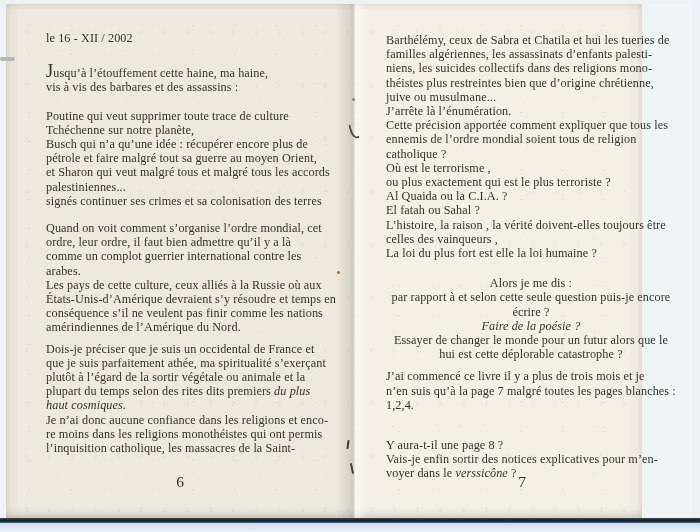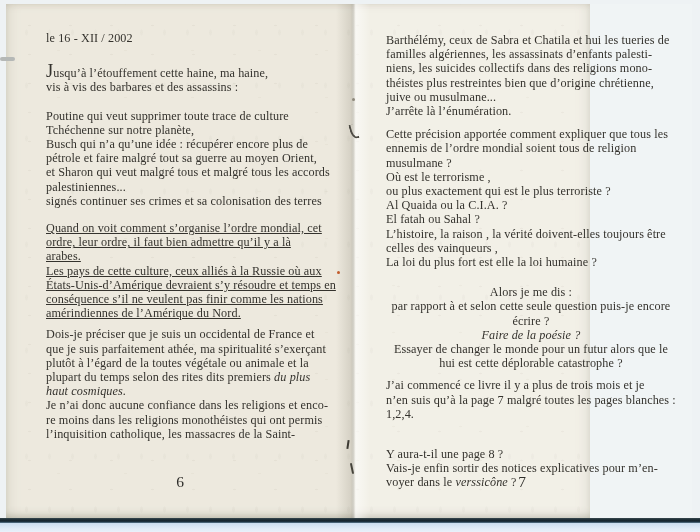--- a/index.html
+++ b/index.html
@@ -16,21 +16,21 @@
   .scan-line {
     position:absolute; left:0; top:518px; width:700px; height:5px;
     background:linear-gradient(to bottom,#39494f,#14232c 45%,#1e3442 80%,#6f8ea6);
   }
   .edge-dash {
     position:absolute; left:0; top:57px; width:15px; height:4px;
     background:#b5b8b6; border-radius:2px;
   }
   
   .book {
-    position:absolute; left:6px; top:4px; width:584px; height:515px;
+    position:absolute; left:6px; top:4px; width:636px; height:515px;
     background-color:#f0ede3;
     background-image:
       radial-gradient(rgba(115,105,82,.07) 1px, transparent 1.5px),
       radial-gradient(rgba(115,105,82,.05) 1px, transparent 1.5px),
       radial-gradient(rgba(90,90,70,.04) 1px, transparent 1.6px);
     background-size:41px 29px, 67px 47px, 23px 53px;
     background-position:3px 7px, 19px 23px, 9px 2px;
     box-shadow:
       inset 0 -9px 10px -7px rgba(105,110,90,.5),
       inset 0 6px 9px -7px rgba(150,145,125,.45),
@@ -72,22 +72,22 @@
     position:absolute; font-size:12.2px; color:#34322d; letter-spacing:.1px;
   }
   .left-text  { left:40px;  top:27px; }
   .right-text { left:380px; top:29px; }
   .line { line-height:14.2px; white-space:pre; }
   .para em { font-style:italic; }
   .initial { font-size:18.5px; line-height:0; }
   .left-text > div:nth-child(1) { margin-bottom:21px; }
   .left-text > div:nth-child(2) { margin-bottom:14px; }
   .left-text > div:nth-child(3) { margin-bottom:13px; }
-  .left-text > div:nth-child(4) { margin-bottom:7px;text-decoration:underline; }
-  .right-text > div:nth-child(1) { margin-bottom:9px; }
+  .left-text > div:nth-child(4) { margin-bottom:7px; }
+  .right-text > div:nth-child(1) { margin-bottom:0; }
   .right-text > div:nth-child(2) { margin-bottom:16px; }
   .right-text > div:nth-child(3) { margin-bottom:8px;text-align:center; }
   .right-text > div:nth-child(4) { margin-bottom:26px; }
   .folio {
     position:absolute; top:469px; width:24px; text-align:center;
     font-size:15.5px; color:#2e2d2a;
   }
   .folio-left  { left:162px; }
   .folio-right { left:504px; }
 </style>
@@ -115,51 +115,52 @@
         <div class="line">Tchéchenne sur notre planète,</div>
         <div class="line">Busch qui n’a qu’une idée : récupérer encore plus de</div>
         <div class="line">pétrole et faire malgré tout sa guerre au moyen Orient,</div>
         <div class="line">et Sharon qui veut malgré tous et malgré tous les accords</div>
         <div class="line">palestiniennes...</div>
         <div class="line">signés continuer ses crimes et sa colonisation des terres</div>
       </div>
       <div class="para">
         <div class="line">Quand on voit comment s’organise l’ordre mondial, cet</div>
         <div class="line">ordre, leur ordre, il faut bien admettre qu’il y a là</div>
+        <div class="line">comme un complot guerrier international contre les</div>
         <div class="line">arabes.</div>
         <div class="line">Les pays de cette culture, ceux alliés à la Russie où aux</div>
         <div class="line">États-Unis-d’Amérique devraient s’y résoudre et temps en</div>
         <div class="line">conséquence s’il ne veulent pas finir comme les nations</div>
         <div class="line">amérindiennes de l’Amérique du Nord.</div>
       </div>
       <div class="para">
         <div class="line">Dois-je préciser que je suis un occidental de France et</div>
         <div class="line">que je suis parfaitement athée, ma spiritualité s’exerçant</div>
-        <div class="line">plutôt à l’égard de la toutes végétale ou animale et la</div>
+        <div class="line">plutôt à l’égard de la sortir végétale ou animale et la</div>
         <div class="line">plupart du temps selon des rites dits premiers <em>du plus</em></div>
         <div class="line"><em>haut cosmiques.</em></div>
         <div class="line">Je n’ai donc aucune confiance dans les religions et enco-</div>
         <div class="line">re moins dans les religions monothéistes qui ont permis</div>
         <div class="line">l’inquisition catholique, les massacres de la Saint-</div>
       </div>
     </div>
 
   <div class="page-text right-text">
       <div class="para">
         <div class="line">Barthélémy, ceux de Sabra et Chatila et hui les tueries de</div>
         <div class="line">familles algériennes, les assassinats d’enfants palesti-</div>
         <div class="line">niens, les suicides collectifs dans des religions mono-</div>
         <div class="line">théistes plus restreintes bien que d’origine chrétienne,</div>
         <div class="line">juive ou musulmane...</div>
         <div class="line">J’arrête là l’énumération.</div>
       </div>
       <div class="para">
         <div class="line">Cette précision apportée comment expliquer que tous les</div>
         <div class="line">ennemis de l’ordre mondial soient tous de religion</div>
-        <div class="line">musulmane ?</div>
+        <div class="line">catholique ?</div>
         <div class="line">Où est le terrorisme ,</div>
         <div class="line">ou plus exactement qui est le plus terroriste ?</div>
         <div class="line">Al Quaida ou la C.I.A. ?</div>
         <div class="line">El fatah ou Sahal ?</div>
         <div class="line">L’histoire, la raison , la vérité doivent-elles toujours être</div>
         <div class="line">celles des vainqueurs ,</div>
         <div class="line">La loi du plus fort est elle la loi humaine ?</div>
       </div>
       <div class="para">
         <div class="line">Alors je me dis :</div>

